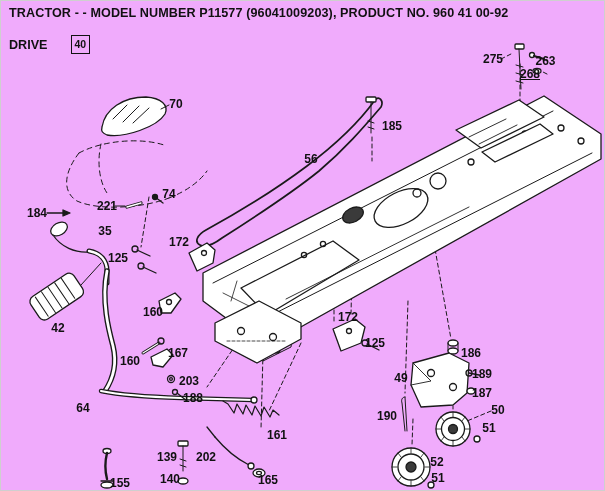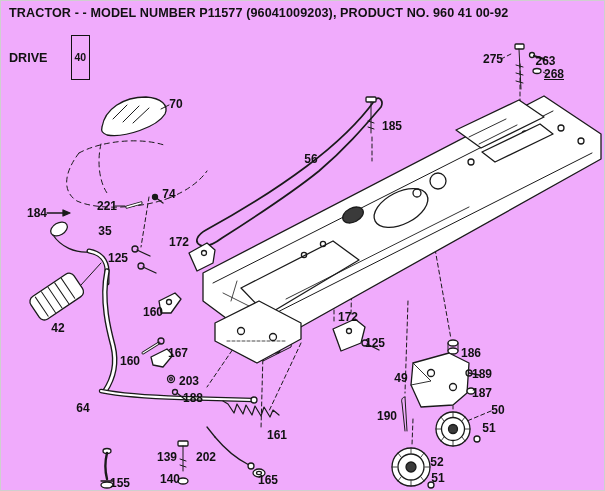--- a/index.html
+++ b/index.html
@@ -7,21 +7,21 @@
     position:relative; width:605px; height:491px; background:#f0abfc;
     font-family:"Liberation Sans", sans-serif; overflow:hidden;
     border:1px solid #cfcfcf; box-sizing:border-box;
   }
   .header { position:absolute; top:5px; left:8px; right:6px; color:#111; z-index:3; }
   .title { font-size:12.6px; font-weight:bold; white-space:nowrap; letter-spacing:0.1px; }
   .subtitle-row { margin-top:15px; display:flex; align-items:center; gap:23px; }
   .section-label { font-size:12.6px; font-weight:bold; }
   .page-num-box {
     border:1.7px solid #111; font-size:10.5px; font-weight:bold;
-    padding:15px 3px; line-height:12px; height:13px; display:inline-block;
+    padding:2px 3px; line-height:12px; height:13px; display:inline-block;
   }
   svg.art { position:absolute; left:0; top:0; z-index:1; }
   .callout-layer { position:absolute; inset:0; z-index:2; pointer-events:none; }
   .callout {
     position:absolute; transform:translate(-50%,-50%);
     font-size:12px; font-weight:bold; color:#111; white-space:nowrap;
   }
 </style>
 </head>
 <body>
@@ -211,21 +211,21 @@
       </g>
 
     </g>
   </svg>
 
   <div class="callout-layer">
       <div class="callout" style="left: 175px; top: 103px;">70</div>
       <div class="callout" style="left: 391px; top: 125px;">185</div>
       <div class="callout" style="left: 492px; top: 58px;">275</div>
       <div class="callout" style="left: 532px; top: 60px; padding-left: 25px;">263</div>
-      <div class="callout" style="left: 553px; top: 73px; text-decoration: underline;">268</div>
+      <div class="callout" style="left: 529px; top: 73px; text-decoration: underline;">268</div>
       <div class="callout" style="left: 310px; top: 158px;">56</div>
       <div class="callout" style="left: 106px; top: 205px;">221</div>
       <div class="callout" style="left: 168px; top: 193px;">74</div>
       <div class="callout" style="left: 36px; top: 212px;">184</div>
       <div class="callout" style="left: 104px; top: 230px;">35</div>
       <div class="callout" style="left: 178px; top: 241px;">172</div>
       <div class="callout" style="left: 117px; top: 257px;">125</div>
       <div class="callout" style="left: 152px; top: 311px;">160</div>
       <div class="callout" style="left: 177px; top: 352px;">167</div>
       <div class="callout" style="left: 129px; top: 360px;">160</div>

